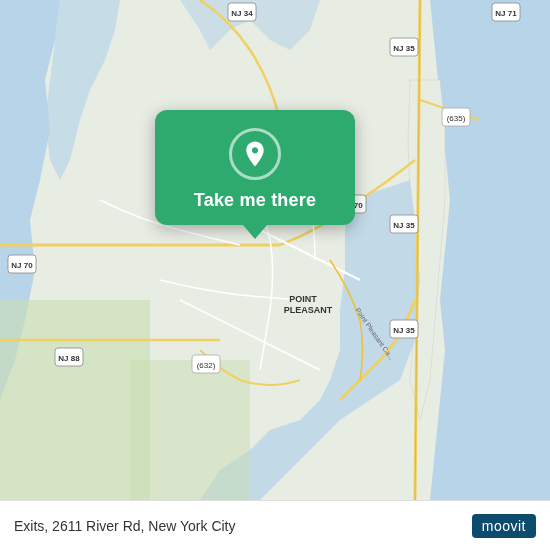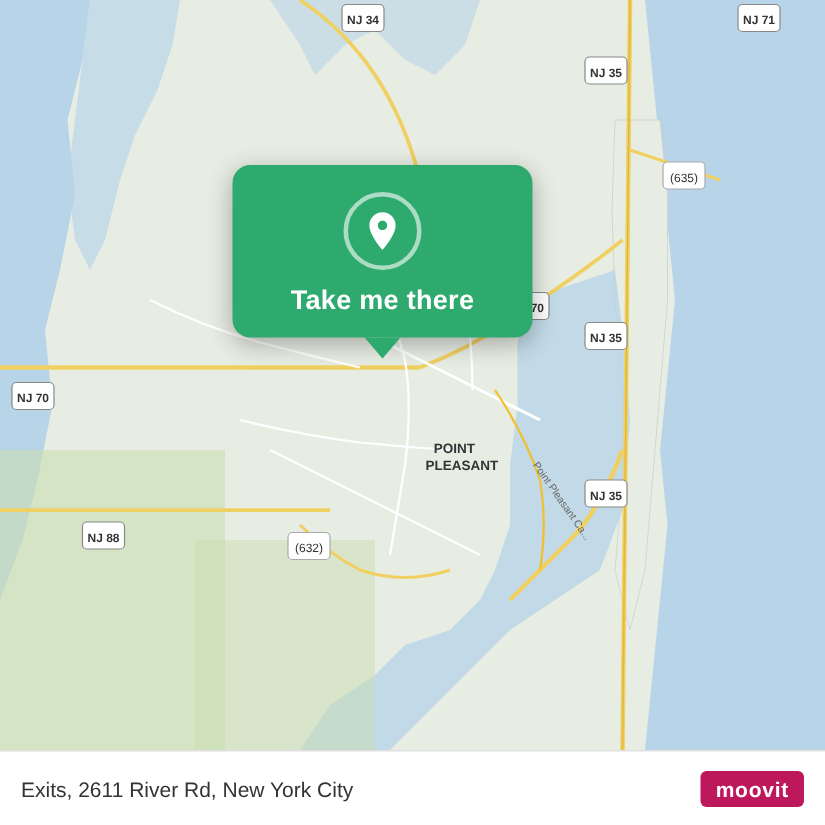--- a/index.html
+++ b/index.html
@@ -101,24 +101,24 @@
       font-size: 14px;
       color: #333;
     }
 
     #moovit-logo {
       display: flex;
       align-items: center;
     }
 
     #moovit-logo-box {
-      background: #be185d;
+      background: #0c4a6e;
       color: white;
       font-size: 14px;
-      font-weight: bold;
+      font-weight: normal;
       padding: 4px 10px;
       border-radius: 4px;
       letter-spacing: 0.5px;
     }
 
     
     #osm-credit {
       position: absolute;
       bottom: 58px;
       left: 8px;

